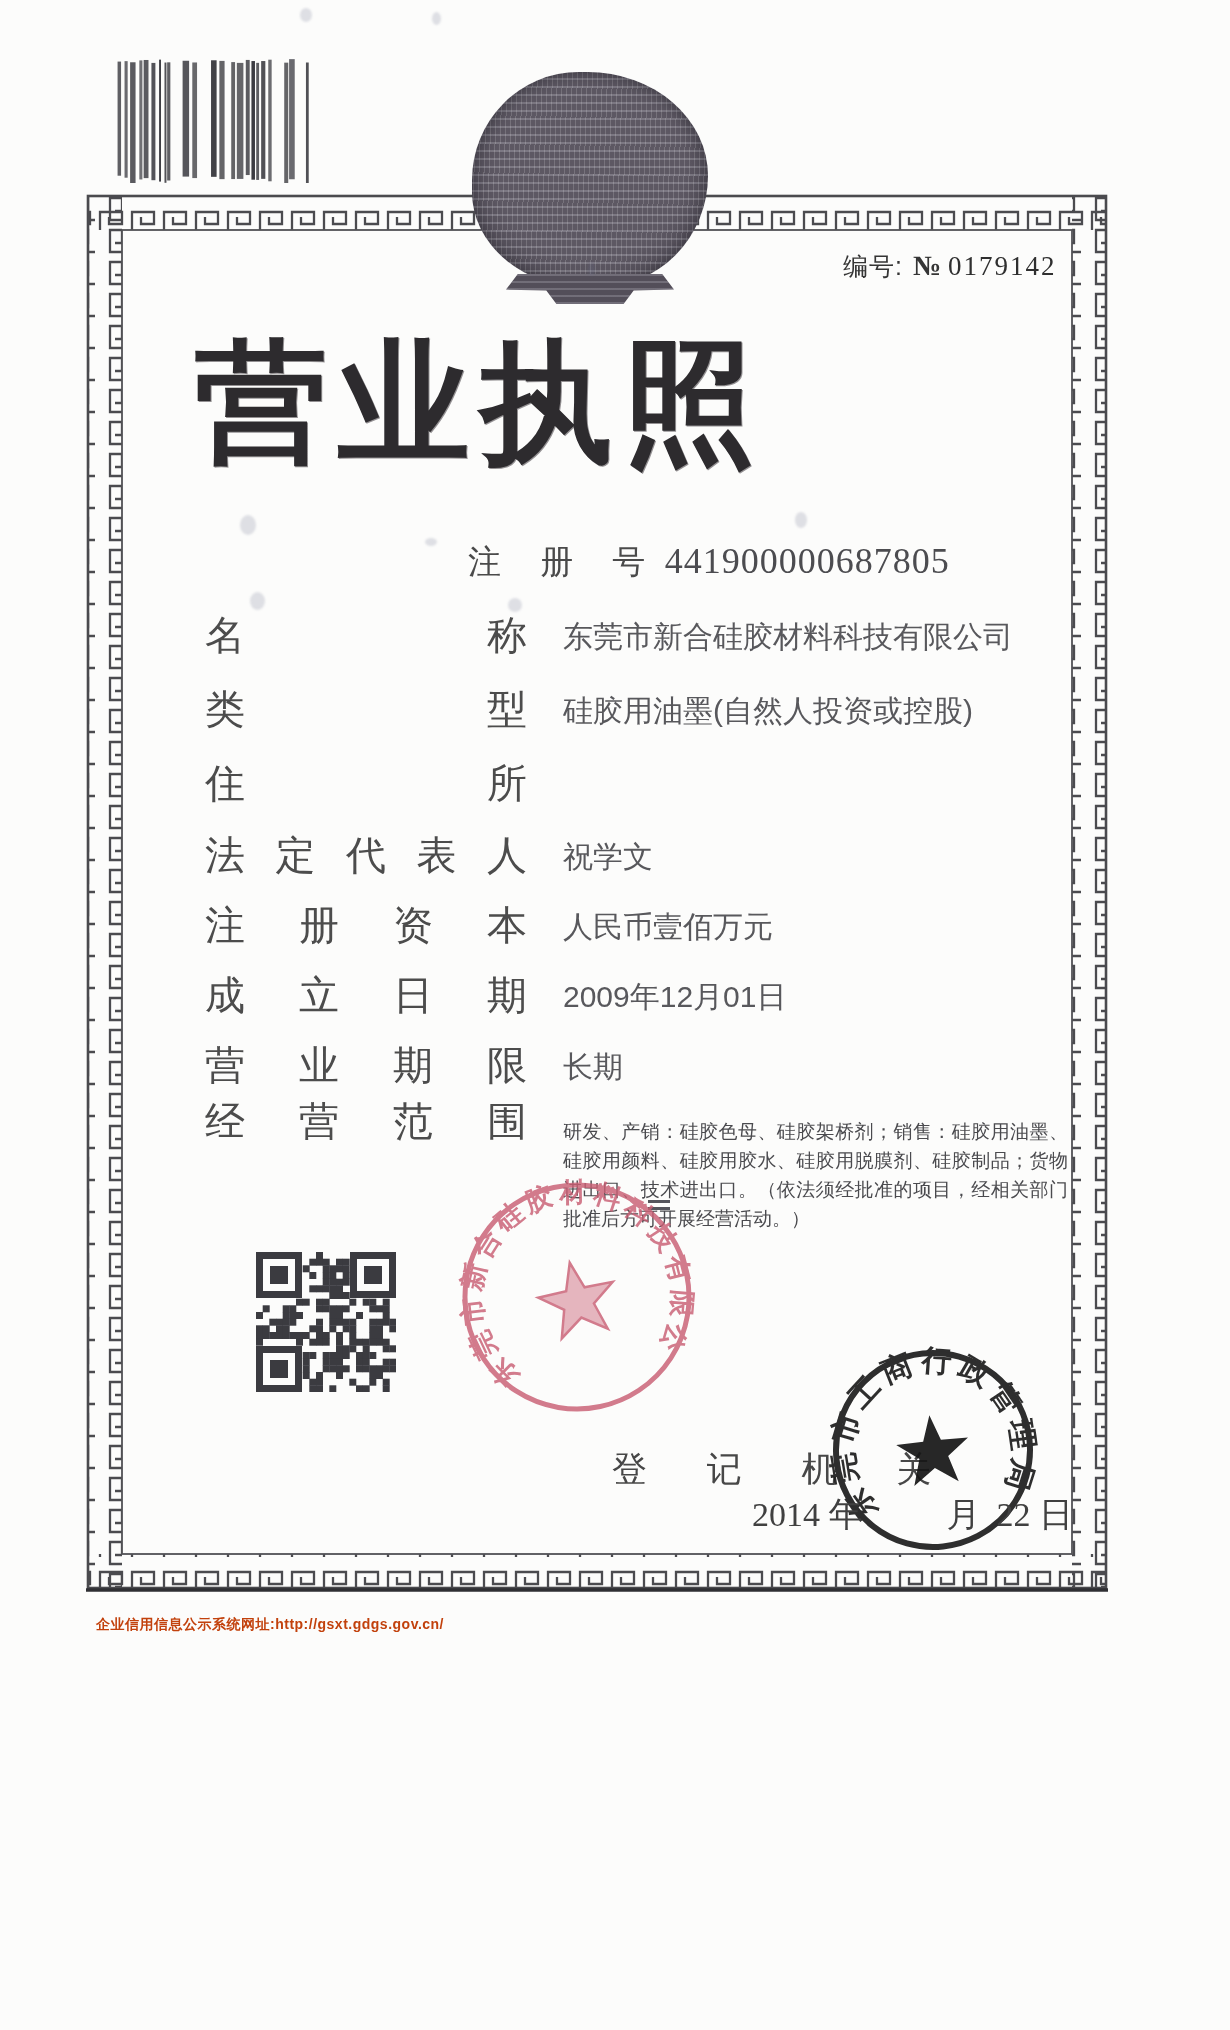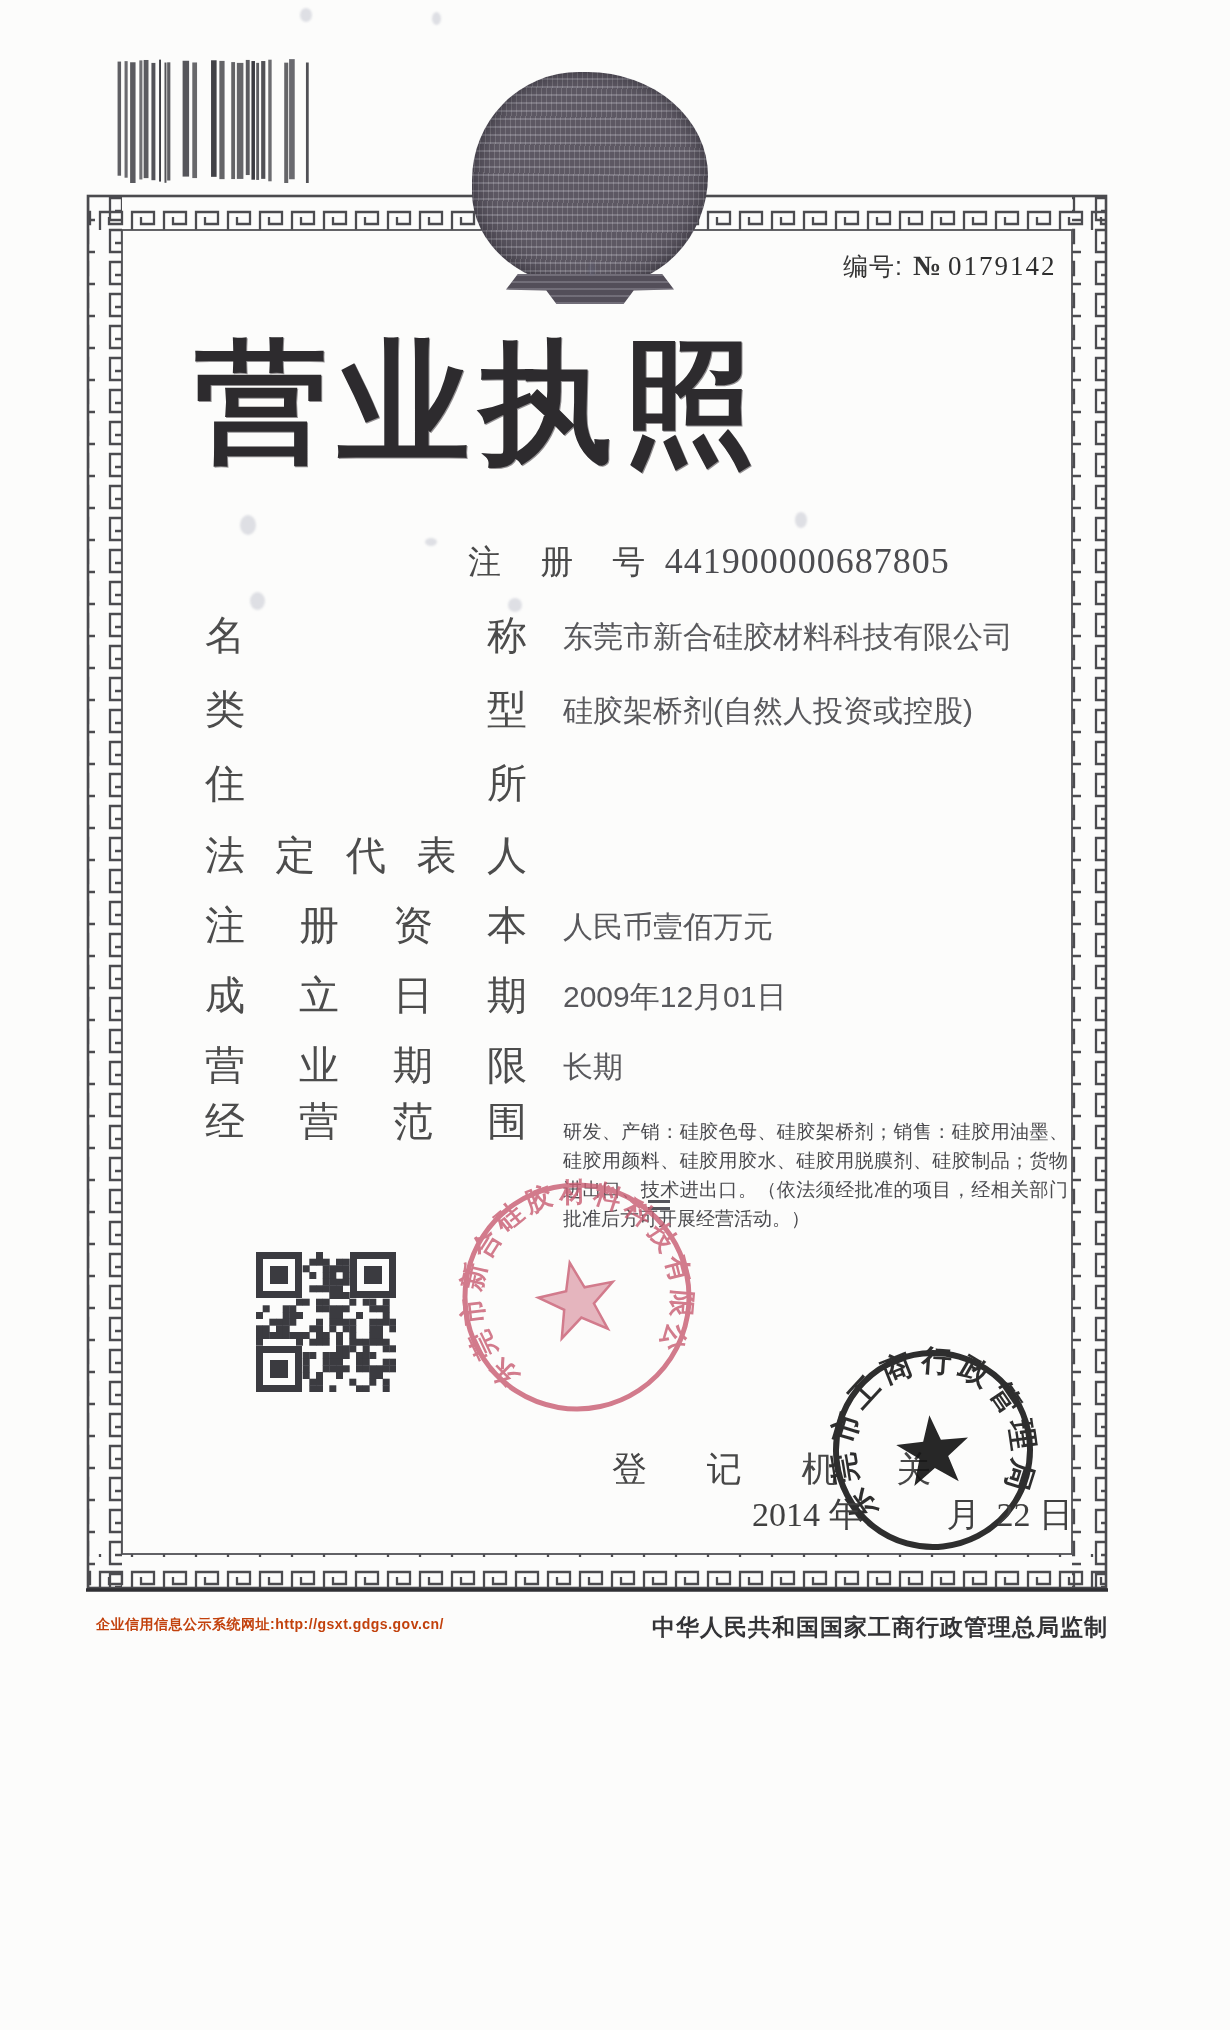--- a/index.html
+++ b/index.html
@@ -143,36 +143,37 @@
         <span>名</span>
         <span>称</span>
       </div>
     <div class="val">东莞市新合硅胶材料科技有限公司</div>
   </div>
   <div class="row r1">
     <div class="lab" style="display: flex; justify-content: space-between;">
         <span>类</span>
         <span>型</span>
       </div>
-    <div class="val">硅胶架桥剂(自然人投资或控股)</div>
+    <div class="val">硅胶用油墨(自然人投资或控股)</div>
   </div>
   <div class="row r2">
     <div class="lab" style="display: flex; justify-content: space-between;">
         <span>住</span>
         <span>所</span>
       </div>
   </div>
   <div class="row r3">
     <div class="lab" style="display: flex; justify-content: space-between;">
         <span>法</span>
         <span>定</span>
         <span>代</span>
         <span>表</span>
         <span>人</span>
       </div>
+    <div class="val">祝学文</div>
   </div>
   <div class="row r4">
     <div class="lab" style="display: flex; justify-content: space-between;">
         <span>注</span>
         <span>册</span>
         <span>资</span>
         <span>本</span>
       </div>
     <div class="val">人民币壹佰万元</div>
   </div>
@@ -397,21 +398,20 @@
         <path id="blkArc" d="M48,162 A80,80 0 1,1 162,162" fill="none"></path>
       </defs>
     <circle cx="105" cy="105" r="97" fill="none" stroke="#1d1d1d" stroke-width="6"></circle>
     <text font-size="30" fill="#1d1d1d" letter-spacing="6" font-weight="700">
       <textPath href="#blkArc" startOffset="1%">东莞市工商行政管理局</textPath>
     </text>
     <polygon points="0,-40 9.4,-12.9 38,-12.4 15.2,4.9 23.5,32.4 0,16 -23.5,32.4 -15.2,4.9 -38,-12.4 -9.4,-12.9" transform="translate(105,108) scale(0.95)" fill="#161616"></polygon>
   </svg>
 
   <div class="abs footer-left">企业信用信息公示系统网址:http://gsxt.gdgs.gov.cn/</div>
-  <div class="abs footer-right">中华人民共和国国家工商行政管理总局监制</div>
 
   <div class="smudge" style="left:300px;top:8px;width:12px;height:14px;"></div>
   <div class="smudge" style="left:432px;top:12px;width:9px;height:13px;"></div>
   <div class="smudge" style="left:588px;top:262px;width:7px;height:14px;"></div>
   <div class="smudge" style="left:240px;top:515px;width:16px;height:20px;"></div>
   <div class="smudge" style="left:425px;top:538px;width:12px;height:8px;"></div>
   <div class="smudge" style="left:795px;top:512px;width:12px;height:16px;"></div>
   <div class="smudge" style="left:250px;top:592px;width:15px;height:18px;"></div>
   <div class="smudge" style="left:508px;top:598px;width:14px;height:14px;"></div>
 

